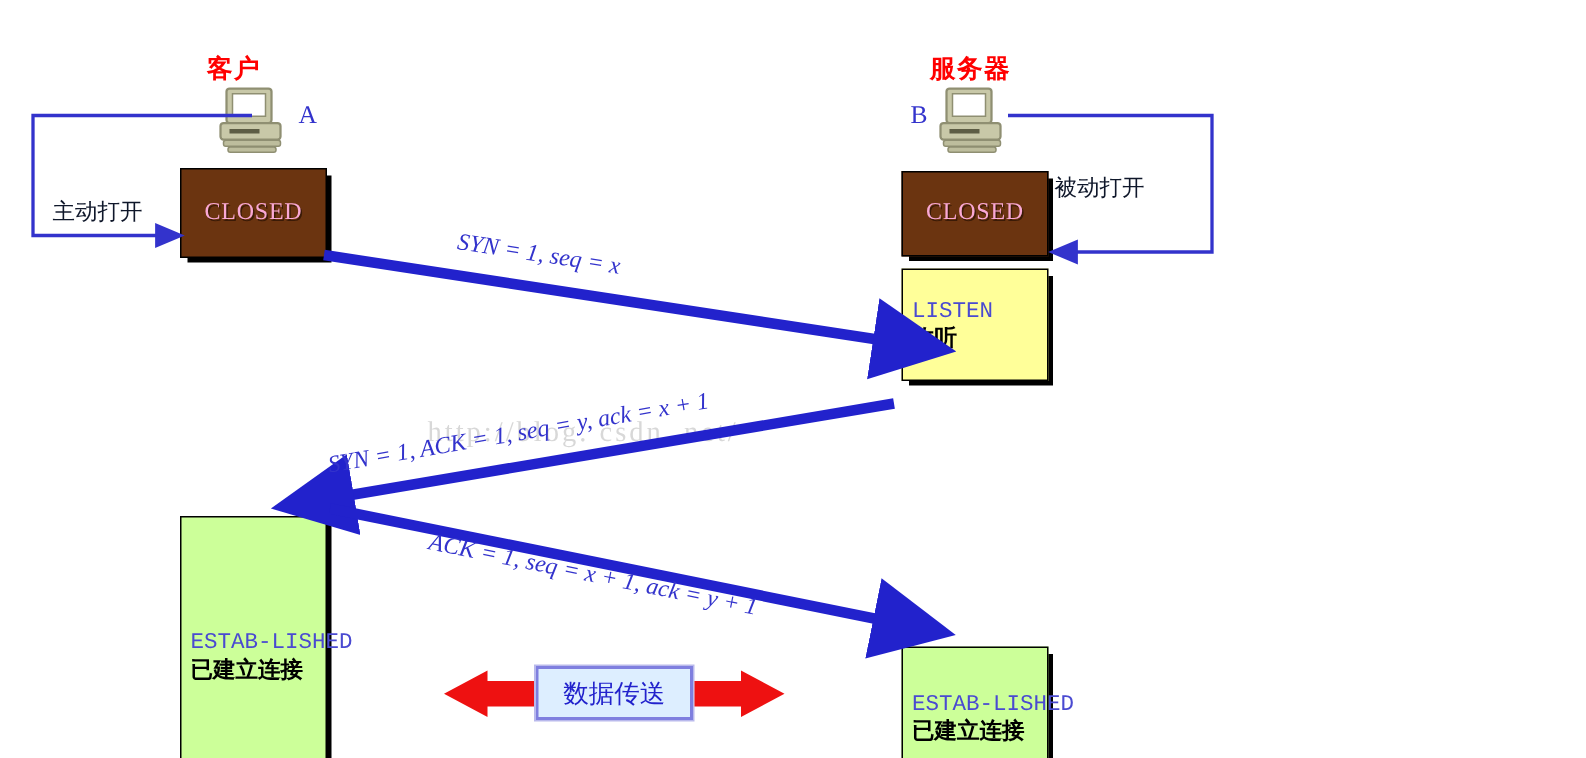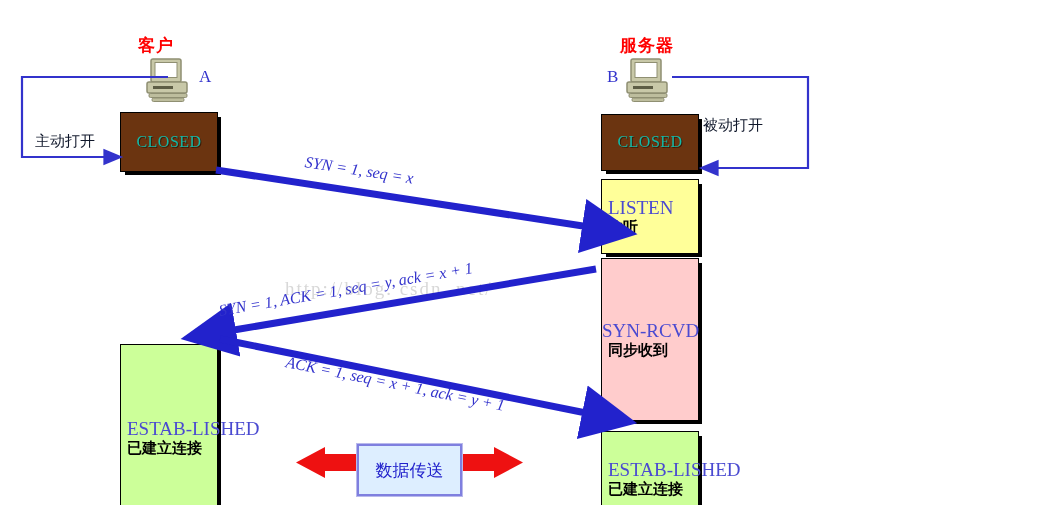--- a/index.html
+++ b/index.html
@@ -43,22 +43,22 @@
     box-sizing: border-box;
     border: 1px solid #000000;
     box-shadow: 4px 4px 0 -1px #000000;
     display: flex;
     flex-direction: column;
     justify-content: center;
     padding-left: 6px;
     overflow: visible;
   }
   .state-box .en {
-    font-family: Liberation Serif, serif;
-    font-size: 19px;
+    font-family: Liberation Mono, monospace;
+    font-size: 15px;
     color: #4a4ad1;
     white-space: nowrap;
     line-height: 1.15;
   }
   .state-box .cn {
     font-family: "DejaVu Sans", "Liberation Sans", sans-serif;
     font-weight: bold;
     font-size: 15px;
     color: #000000;
     white-space: nowrap;
@@ -66,21 +66,21 @@
   }
   .box-closed {
     background: #6b3410;
     border-color: #000000;
     align-items: center;
     padding-left: 0;
   }
   .box-closed .en {
     font-family: "Liberation Serif", serif;
     font-size: 16px;
-    color: #14b8a6;
+    color: #f9a8d4;
     letter-spacing: 0.5px;
     text-shadow: 1px 1px 0 #3a1a06;
   }
   .box-pink   { background: #ffcccc; }
   .box-yellow { background: #ffff99; }
   .box-green  { background: #ccff99; }
 
   
   .ctrl-label {
     font-family: "DejaVu Sans", "Liberation Sans", sans-serif;
@@ -179,36 +179,32 @@
 
   <div class="abs state-box box-closed" style="left:601px; top:78px; width:98px; height:57px;">
     <div class="en">CLOSED</div>
   </div>
 
   <div class="abs state-box box-yellow" style="left:601px; top:143px; width:98px; height:75px;">
     <div class="en">LISTEN</div>
     <div class="cn">收听</div>
   </div>
 
-  <div class="abs state-box box-pink" style="left:601px; top:222px; width:98px; height:163px;">
-    <div class="en" style="margin-left:-6px;">SYN-RCVD</div>
-    <div class="cn">同步收到</div>
-  </div>
 
   <div class="abs state-box box-green" style="left:601px; top:395px; width:98px; height:95px;">
     <div class="en">ESTAB-LISHED</div>
     <div class="cn">已建立连接</div>
   </div>
 
   <div class="abs ctrl-label" style="left:35px; top:96px;">主动打开</div>
   <div class="abs ctrl-label" style="left:703px; top:80px;">被动打开</div>
 
   <div class="abs watermark" style="left:285px; top:242px;">http://blog. csdn. net/</div>
 
-  <div class="abs data-box" style="left:357px; top:408px; width:105px; height:52px;">
+  <div class="abs data-box" style="left:357px; top:408px; width:105px; height:36px;">
     <span>数据传送</span>
   </div>
 
   <svg class="overlay" viewBox="0 0 1057 505" xmlns="http://www.w3.org/2000/svg">
     <defs>
       <marker id="bluehead" markerWidth="9" markerHeight="9" refX="2" refY="4.5" orient="auto" markerUnits="strokeWidth">
         <path d="M0,0.6 L8,4.5 L0,8.4 z" fill="#2222cc"></path>
       </marker>
       <marker id="bluehead-thin" markerWidth="10" markerHeight="10" refX="3" refY="5" orient="auto" markerUnits="strokeWidth">
         <path d="M0,1.2 L9,5 L0,8.8 z" fill="#3333cc"></path>

